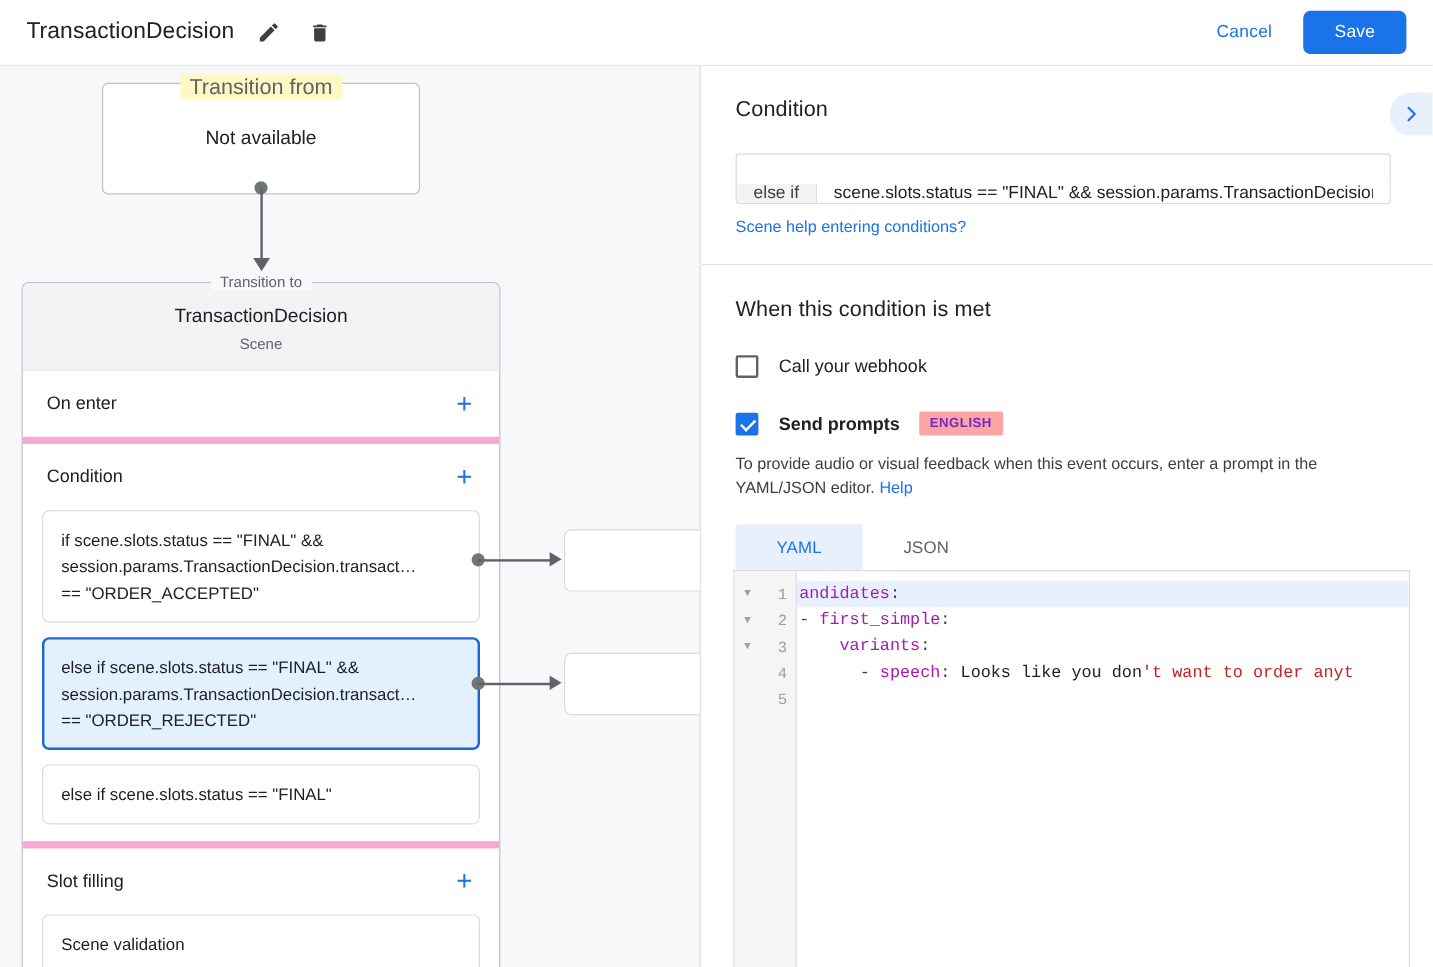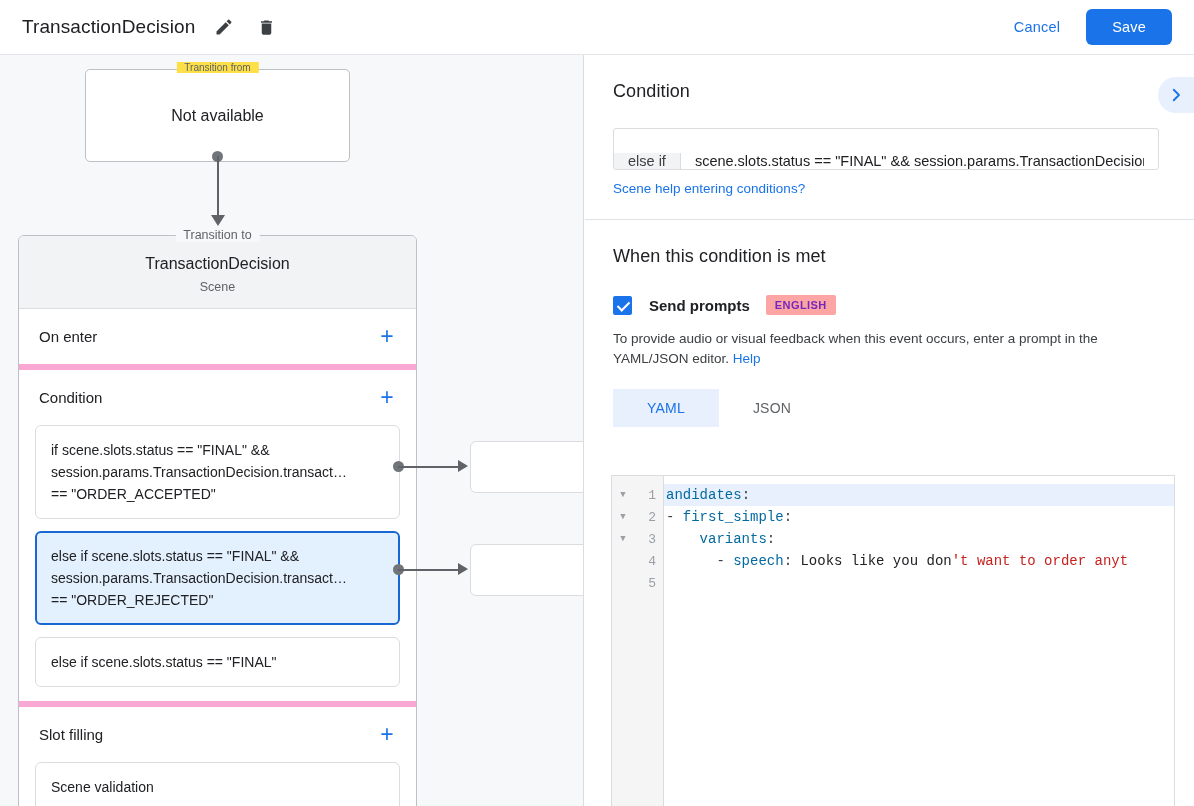--- a/index.html
+++ b/index.html
@@ -59,23 +59,23 @@
 
   .fieldset {
     position: absolute;
     background: #ffffff;
     border: 1px solid #bdc1c6;
     border-radius: 5px;
   }
   .fieldset .legend {
     position: absolute;
     top: -8px; left: 50%; transform: translateX(-50%);
-    background: #fde047;
+    background: #fef9c3;
     padding: 0 8px;
-    font-size: 10px; color: #5f6368; white-space: nowrap;
+    font-size: 18px; color: #5f6368; white-space: nowrap;
   }
 
   
   #transition-from {
     left: 85px; top: 14px; width: 265px; height: 93px;
   }
   #transition-from .body {
     height: 100%; display: flex; align-items: center; justify-content: center;
     font-size: 16px; color: #202124;
   }
@@ -304,21 +304,21 @@
   .code {
     flex: 1 1 auto; padding-top: 8px;
     overflow: hidden; position: relative;
   }
   .c-row {
     height: 22px; line-height: 22px;
     font-size: 14px; white-space: pre;
     padding-left: 2px;
   }
   .c-row.cur { background: #e8f0fe; }
-  .k { color: #0369a1; }  
+  .k { color: #a21caf; }  
   .p { color: #3c4043; }  
   .s { color: #c5221f; }  
   .d { color: #202124; }  
 </style>
 </head>
 <body>
 
 <div id="app">
 
   <div class="topbar">
@@ -429,20 +429,24 @@
         <div class="cond-prefix">else if</div>
         <input class="cond-input" type="text" value="scene.slots.status == &quot;FINAL&quot; &amp;&amp; session.params.TransactionDecision." style="">
       </div>
 
       <a class="link">Scene help entering conditions?</a>
     </div>
 
     <div class="rp-section-2">
       <div class="rp-h2">When this condition is met</div>
 
+      <div class="check-row">
+        <div class="cbox"></div>
+        <div class="check-label">Call your webhook</div>
+      </div>
 
       <div class="check-row">
         <div class="cbox checked"></div>
         <div class="check-label bold">Send prompts</div>
         <div class="lang-badge">ENGLISH</div>
       </div>
 
       <div class="helper">
         <span>To provide audio or visual feedback when this event occurs, enter a prompt in the YAML/JSON editor.</span>
         <a class="link" style="margin-top:0;font-size:13.5px;">Help</a>

